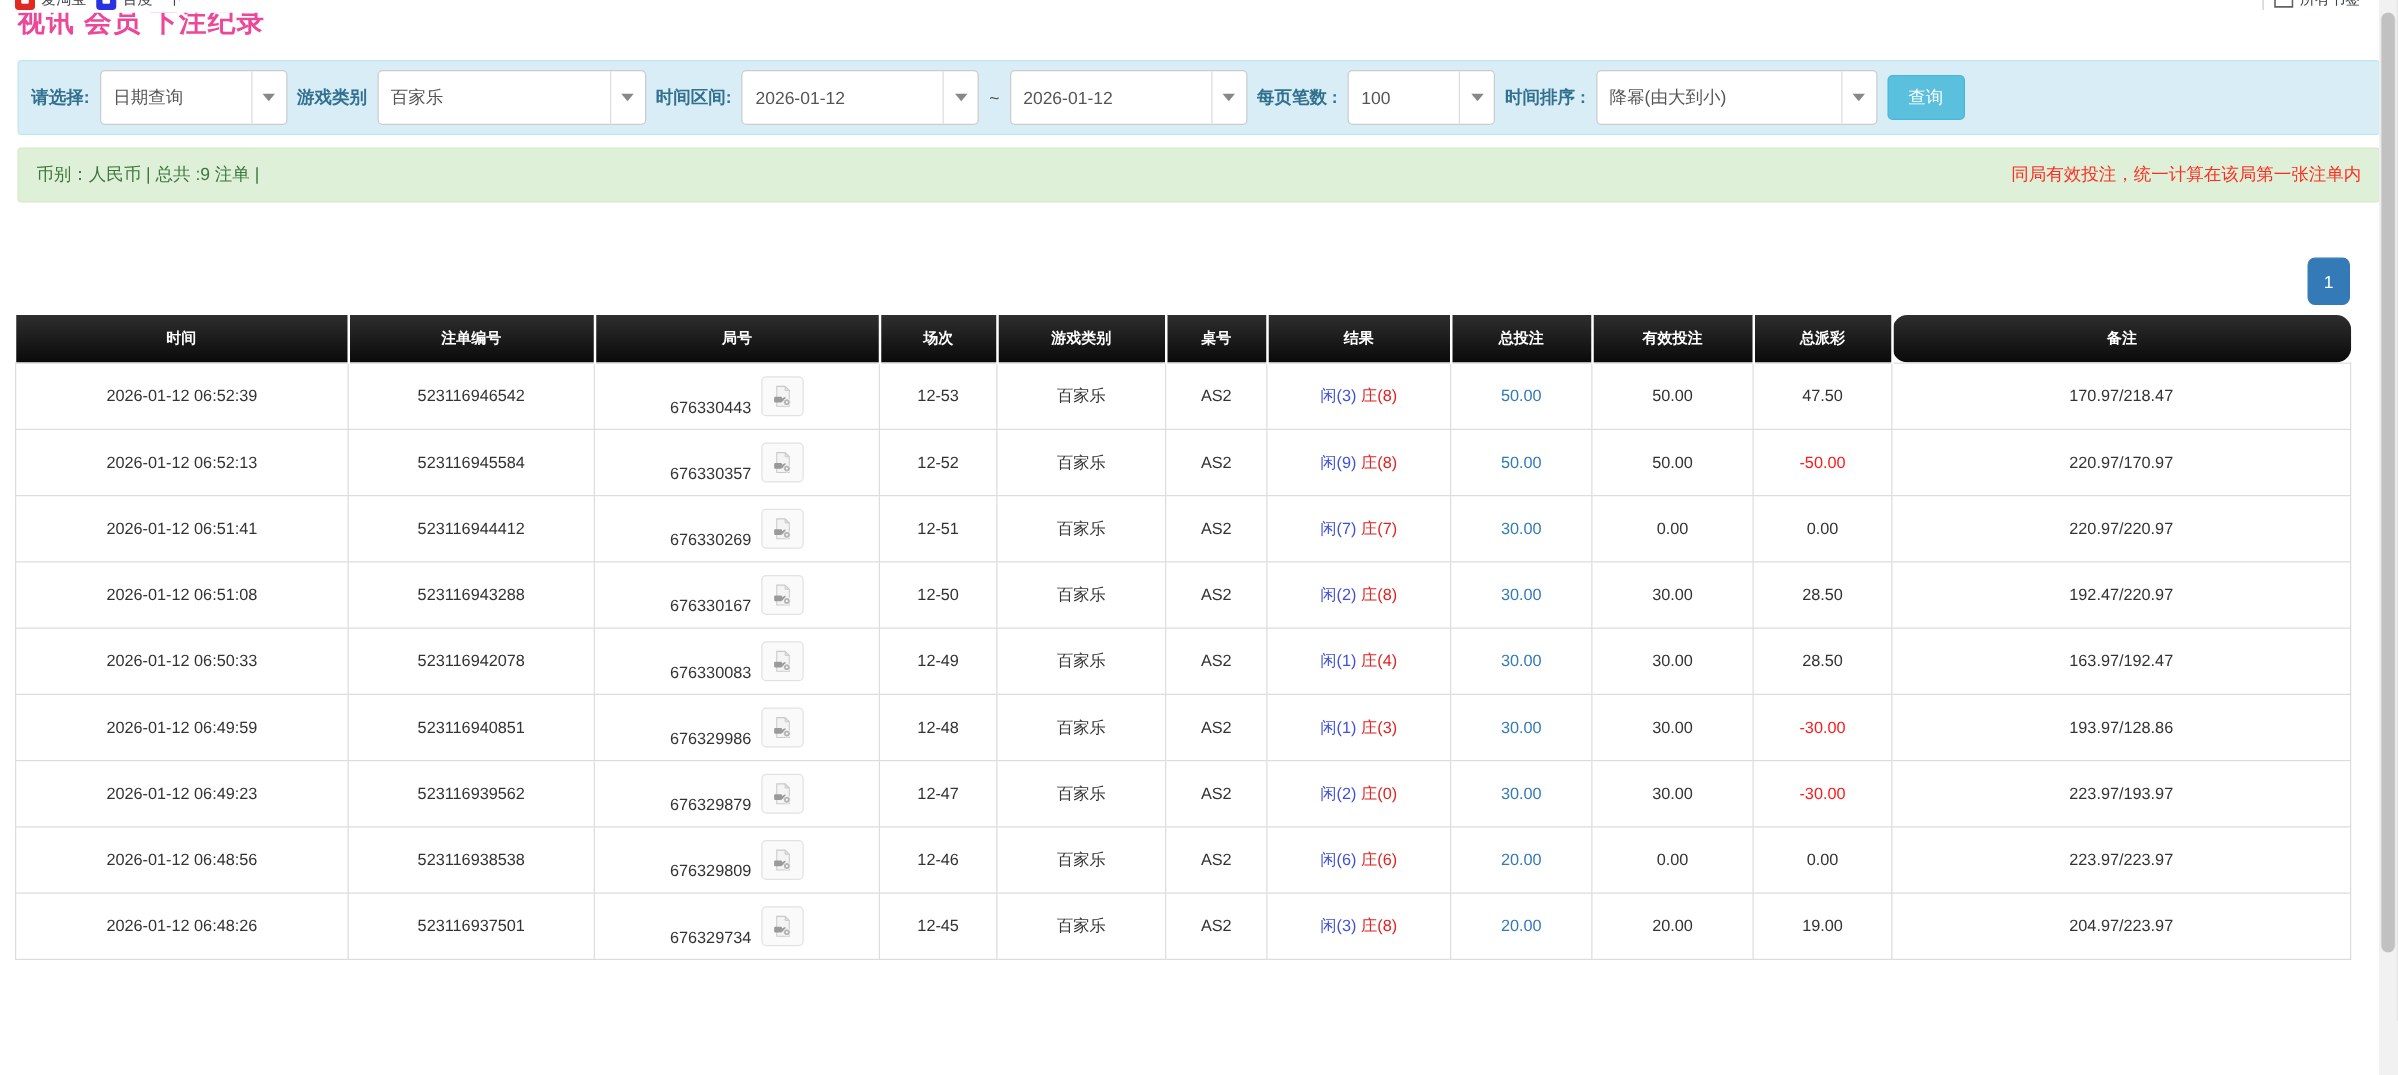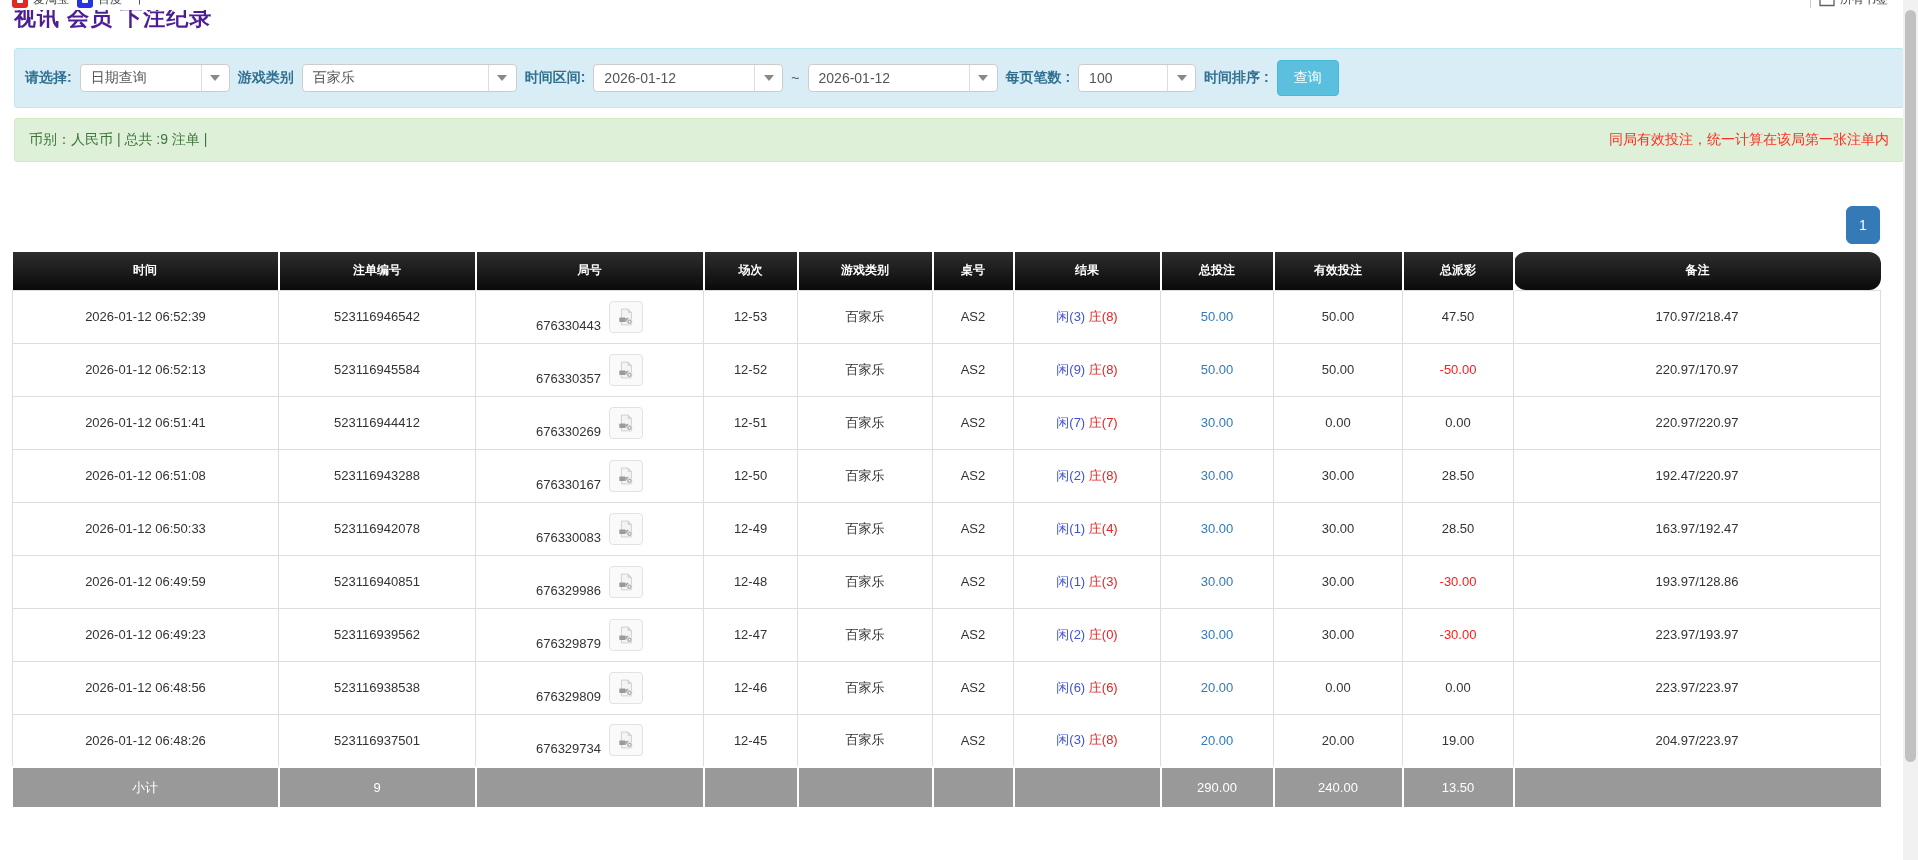--- a/index.html
+++ b/index.html
@@ -17,30 +17,30 @@
   .bm-item { display:flex; align-items:center; gap:5px; font-size:12px; color:#3c4043; cursor:pointer; white-space:nowrap; }
   .bm-icon { width:16px; height:16px; border-radius:3px; position:relative; flex:0 0 auto; }
   .bm-icon.red  { background:#e02a20; }
   .bm-icon.blue { background:#2932e1; }
   .bm-glyph { position:absolute; left:5px; top:5px; width:6px; height:6px; background:#fff; border-radius:1px; }
   .bm-right { margin-left:auto; display:flex; align-items:center; gap:8px; }
   .bm-div { width:1px; height:16px; background:#ccc; }
 
   
   .title-wrap { height:24px; overflow:hidden; margin:0 0 0 14px; }
-  .page-title { font-size:22px; font-weight:bold; color:#4c1d95; margin:-7px 0 0 0; letter-spacing:1px; }
+  .page-title { font-size:22px; font-weight:bold; color:#ec4899; margin:-7px 0 0 0; letter-spacing:1px; }
 
   
   .filter-bar {
     margin:14px 14px 0 14px; height:60px;
     background:#d9edf7; border:1px solid #bce8f1; border-radius:3px;
     display:flex; align-items:center; gap:8px; padding:0 10px;
   }
   .flabel { color:#31708f; font-weight:bold; font-size:14px; white-space:nowrap; }
-  .sel { height:28px; background:#fff; border:1px solid #ccc; border-radius:4px;
+  .sel { height:44px; background:#fff; border:1px solid #ccc; border-radius:4px;
          display:flex; align-items:stretch; overflow:hidden; cursor:pointer; flex:0 0 auto; }
   .sel-value { padding:0 10px; font-size:14px; color:#555; flex:1; display:flex; align-items:center; white-space:nowrap; overflow:hidden; }
   .sel-caret { width:28px; border-left:1px solid #ddd; display:flex; align-items:center; justify-content:center; }
   .caret { width:0; height:0; border-left:5px solid transparent; border-right:5px solid transparent; border-top:6px solid #888; }
   .w150{width:150px} .w215{width:215px} .w190{width:190px} .w118{width:118px} .w225{width:225px}
   .tilde { color:#555; font-size:14px; }
   .btn-query { height:36px; padding:0 16px; background:#5bc0de; border:1px solid #46b8da;
                color:#fff; font-size:14px; border-radius:4px; cursor:pointer; }
 
   
@@ -151,20 +151,26 @@
 
   <span class="flabel">每页笔数 :</span>
   <div class="sel w118">
     <span class="sel-value">100</span>
     <span class="sel-caret">
         <span class="caret"></span>
       </span>
   </div>
 
   <span class="flabel">时间排序 :</span>
+  <div class="sel w225">
+    <span class="sel-value">降幂(由大到小)</span>
+    <span class="sel-caret">
+        <span class="caret"></span>
+      </span>
+  </div>
 
   <button class="btn-query">查询</button>
 </div>
 
 <div class="summary-bar">
   <span class="summary-left">币别：人民币 | 总共 :9 注单 |</span>
   <span class="summary-right">同局有效投注，统一计算在该局第一张注单内</span>
 </div>
 
 <div class="pag">
@@ -484,31 +490,18 @@
     </td>
     <td>
       <a class="bet-link">20.00</a>
     </td>
     <td>20.00</td>
     <td class="payout">19.00</td>
     <td>204.97/223.97</td>
   </tr>
     </tbody>
   <tfoot>
-    <tr>
-      <td>小计</td>
-      <td>9</td>
-      <td></td>
-      <td></td>
-      <td></td>
-      <td></td>
-      <td></td>
-      <td>290.00</td>
-      <td>240.00</td>
-      <td>13.50</td>
-      <td></td>
-    </tr>
   </tfoot>
 </table>
 
 <div class="scrollbar">
   <div class="scroll-thumb"></div>
 </div>
 
 </body></html>

